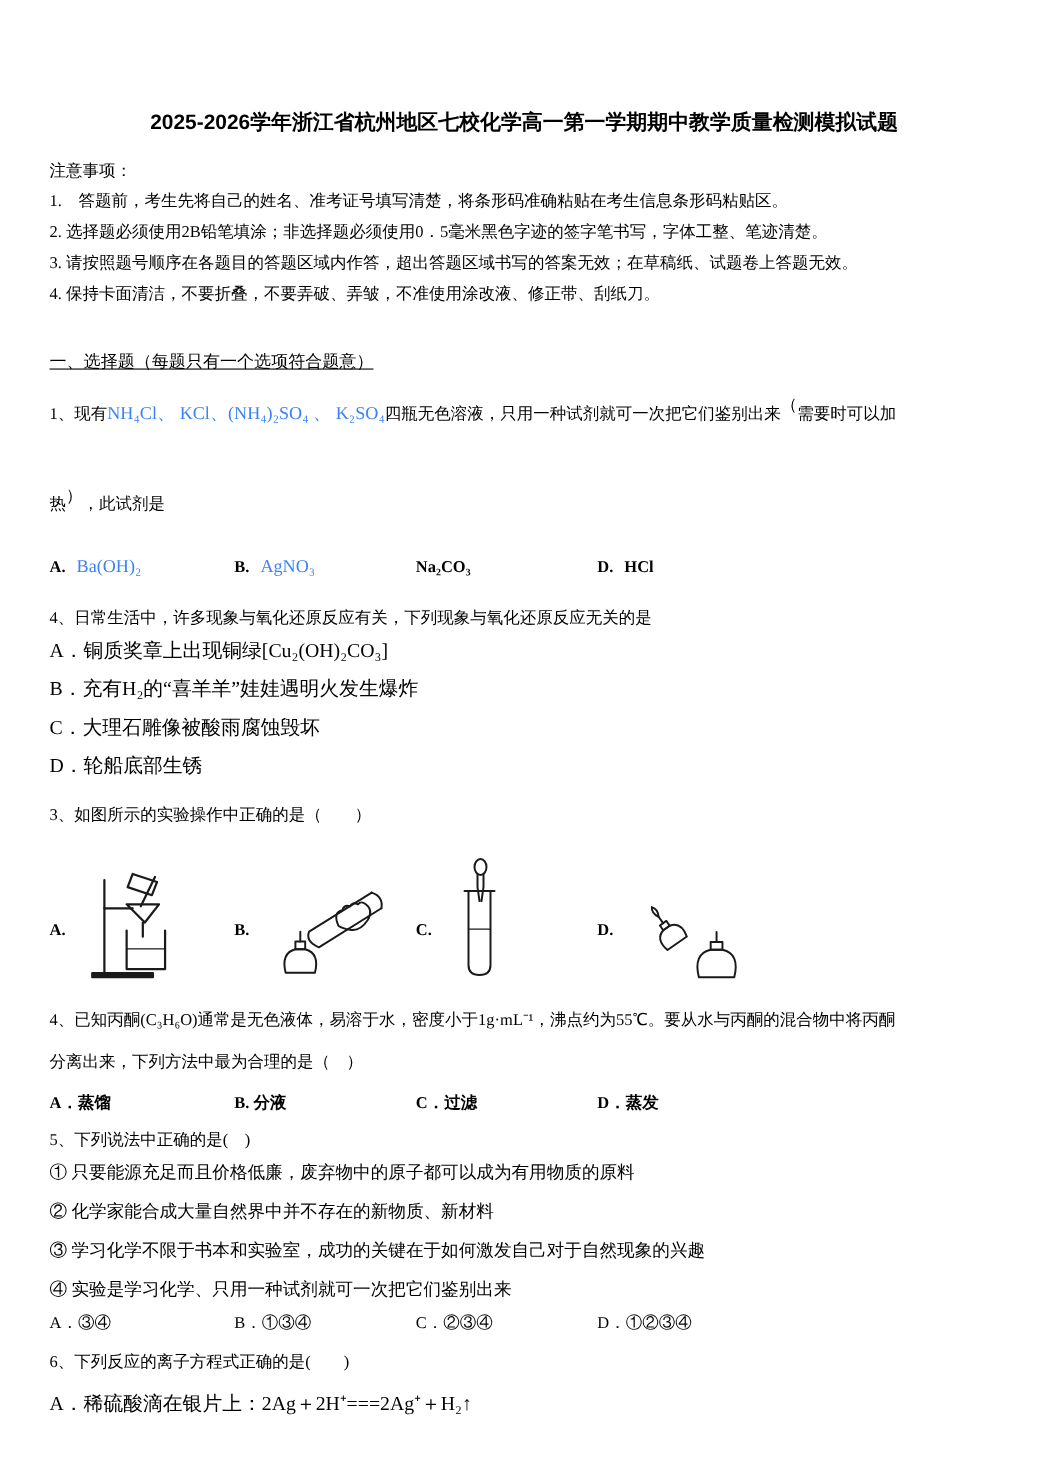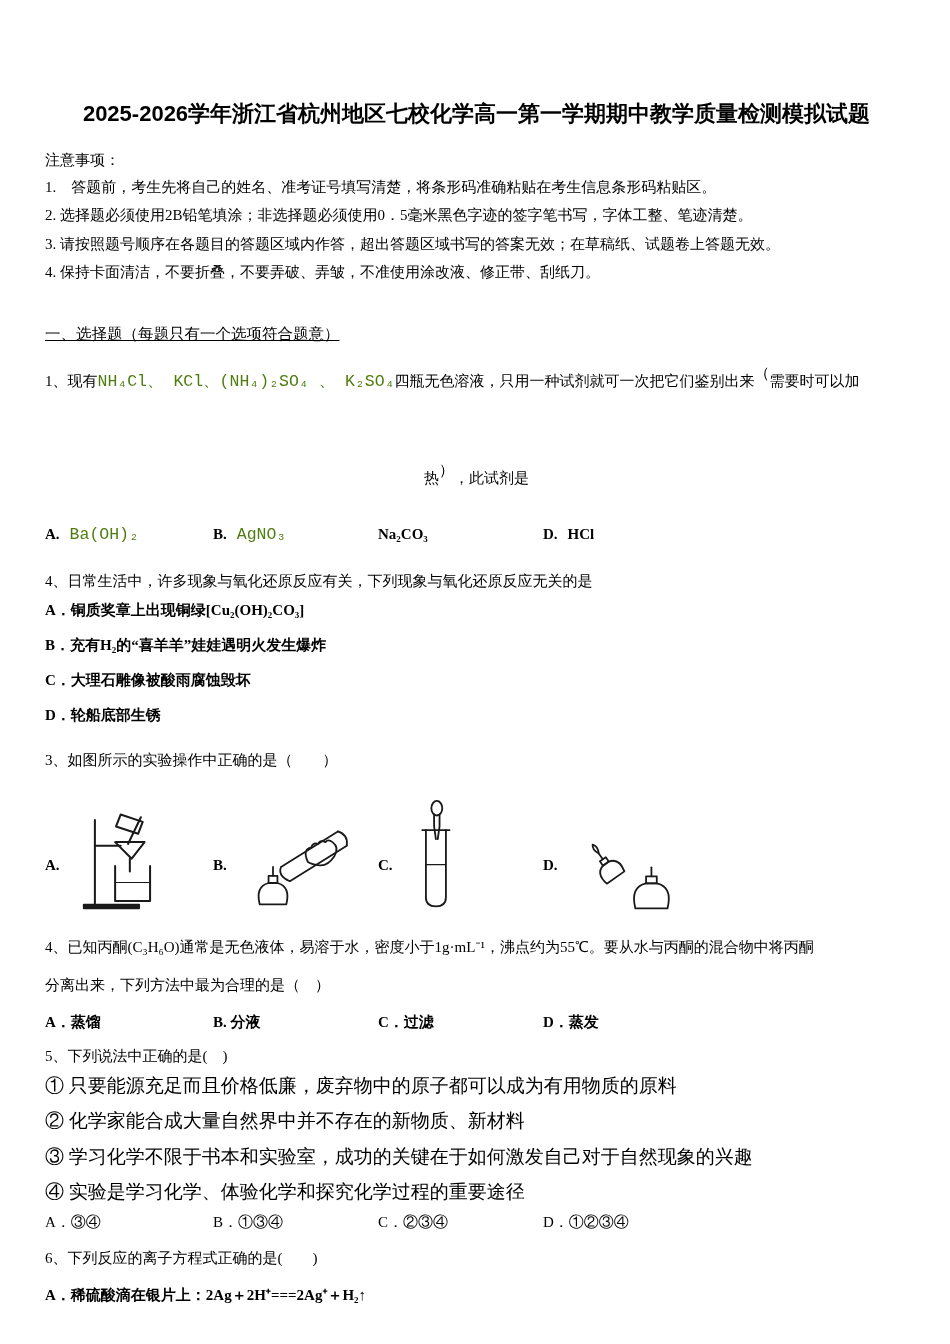--- a/index.html
+++ b/index.html
@@ -10,54 +10,54 @@
   }
   .page {
     box-sizing:border-box;
     width:950px; height:1344px;
     padding:100px 42px 30px 45px;
     background:#fff;
   }
   .title {
     font-family:"Liberation Sans", sans-serif;
     font-weight:bold;
-    font-size:22px;
+    font-size:19px;
     text-align:center;
     margin:0 0 18px 0;
     line-height:1.3;
   }
   .notice-header { font-size:15px; margin:0; line-height:26px; }
   .notice-item { font-size:15px; margin:0; line-height:28.5px; }
   .section-header { font-size:15.5px; margin:36px 0 0 0; line-height:22px;text-decoration:underline; }
 
   .q-stem { font-size:15px; margin:0; line-height:24px; }
   .q1-line1 { margin-top:16px; }
   .formula {
-    color:#4d7c0f;
+    color:#3b82f6;
     font-size:16.5px;
-    font-family:Liberation Mono, monospace;
+    font-family:Liberation Serif, serif;
   }
   .sup-paren { vertical-align:8px; font-size:15px; }
-  .q1-line2 { margin-top:64px;text-align:center; }
+  .q1-line2 { margin-top:50px; }
   .q1-options { margin-top:32px; }
 
   .options-row {
     display:flex; align-items:baseline;
     font-size:15px; line-height:24px;
   }
   .options-row .cell-a { width:168px; }
   .options-row .cell-b { width:165px; }
   .options-row .cell-c { width:165px; }
   .options-row .cell-d { flex:1; }
   .opt-letter { font-weight:bold; margin-right:10px; }
   .bold { font-weight:bold; }
 
   .q-block { margin-top:22px; }
-  .option-line { font-size:15px; font-weight:bold; margin:0; line-height:35px; }
-  .statement-line { font-size:19px; margin:0; line-height:35.5px; }
+  .option-line { font-size:18px; font-weight:normal; margin:0; line-height:35px; }
+  .statement-line { font-size:16px; margin:0; line-height:35.5px; }
 
   .images-row {
     display:flex; align-items:flex-end;
     margin-top:8px; height:136px;
   }
   .img-cell { display:flex; align-items:flex-end; }
   .img-cell .img-label {
     font-weight:bold; font-size:15px;
     margin-right:22px; margin-bottom:42px;
   }
@@ -201,21 +201,21 @@
       <div class="cell-c">C．过滤</div>
       <div class="cell-d">D．蒸发</div>
     </div>
   </div>
 
   <div class="q-block" style="margin-top:10px;">
     <p class="q-stem">5、下列说法中正确的是(　)</p>
     <p class="statement-line">① 只要能源充足而且价格低廉，废弃物中的原子都可以成为有用物质的原料</p>
     <p class="statement-line">② 化学家能合成大量自然界中并不存在的新物质、新材料</p>
     <p class="statement-line">③ 学习化学不限于书本和实验室，成功的关键在于如何激发自己对于自然现象的兴趣</p>
-    <p class="statement-line">④ 实验是学习化学、体验化学和探究化学过程的重要途径</p>
+    <p class="statement-line">④ 实验是学习化学、只用一种试剂就可一次把它们鉴别出来</p>
     <div class="options-row q5-options">
       <div class="cell-a">A．③④</div>
       <div class="cell-b">B．①③④</div>
       <div class="cell-c">C．②③④</div>
       <div class="cell-d">D．①②③④</div>
     </div>
   </div>
 
   <div class="q-block" style="margin-top:12px;">
     <p class="q-stem">6、下列反应的离子方程式正确的是(　　)</p>

